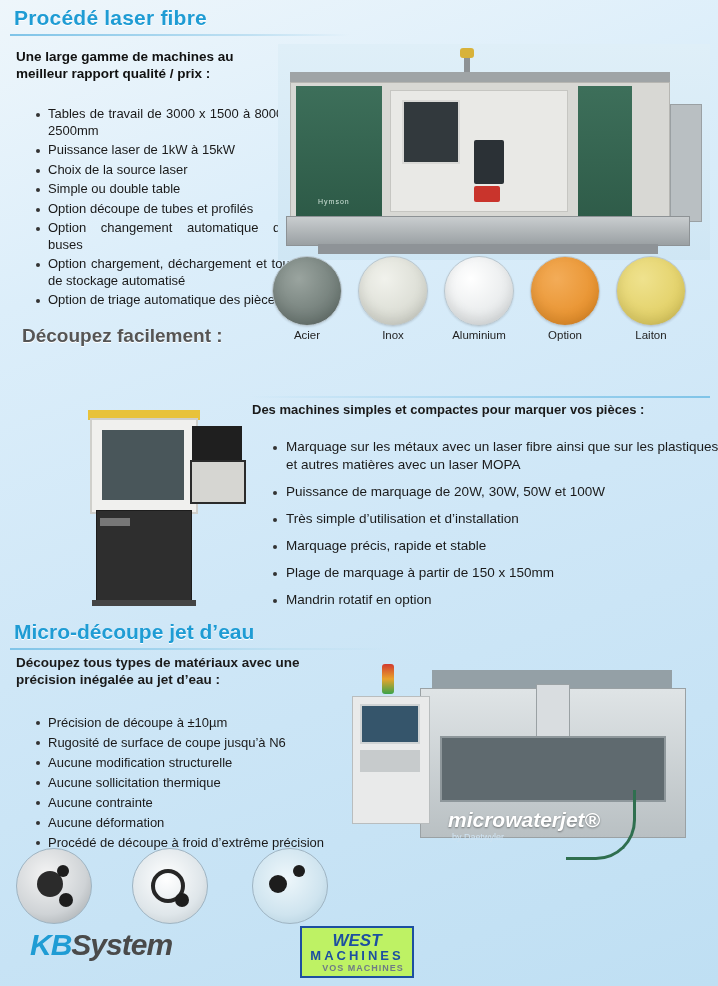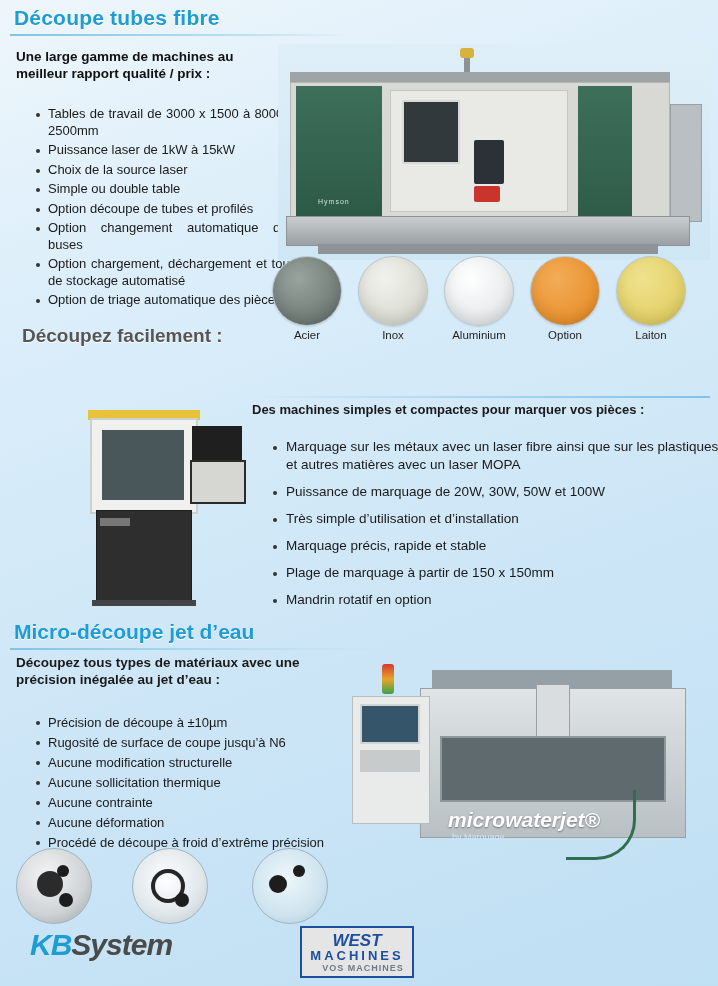--- a/index.html
+++ b/index.html
@@ -144,34 +144,34 @@
   
   #footer { position:absolute; left:0; top:920px; width:718px; height:66px; }
   #logo-kb {
     position:absolute; left:30px; top:8px;
     font-size:30px; font-weight:bold; font-style:italic;
     color:#4a4a4a; letter-spacing:-1px;
   }
   #logo-kb .blue { color:#1f9cd4; }
   #west {
     position:absolute; left:300px; top:6px; width:114px; height:52px;
-    background:#e5e5e5; border:2px solid #1d4fa0;
+    background:#bef264; border:2px solid #1d4fa0;
     text-align:center; line-height:1;
   }
   #west .w1 { display:block; margin-top:4px; font-size:17px; font-weight:bold; font-style:italic; color:#1d4fa0; }
   #west .w2 { display:block; font-size:13px; font-weight:bold; letter-spacing:3px; color:#1d4fa0; }
   #west .w3 { display:block; margin-top:2px; font-size:9px; font-weight:bold; letter-spacing:1px; color:#6f7b86;margin-left:12px; }
 </style>
 </head>
 <body>
 
 <div class="page">
 
   <div id="sec-laser">
-    <div class="sec-title">Découpe tubes fibre</div>
+    <div class="sec-title">Procédé laser fibre</div>
     <div class="rule"></div>
 
     <div class="intro1">Une large gamme de machines au meilleur rapport qualité / prix :</div>
 
     <ul class="bullets" id="laser-list">
       <li>Tables de travail de 3000 x 1500 à 8000 x 2500mm</li>
       <li>Puissance laser de 1kW à 15kW</li>
       <li>Choix de la source laser</li>
       <li>Simple ou double table</li>
       <li>Option découpe de tubes et profilés</li>
@@ -271,21 +271,21 @@
       <div class="wj-body"></div>
       <div class="wj-head"></div>
       <div class="wj-tank"></div>
       <div class="wj-cab"></div>
       <div class="wj-scr"></div>
       <div class="wj-kb"></div>
       <div class="wj-hose"></div>
       <div class="wj-brand">
         <span>microwaterjet</span><span class="b2">®</span>
       </div>
-      <div class="wj-sub">by Marquage</div>
+      <div class="wj-sub">by Daetwyler</div>
     </div>
 
     <div id="samples">
       <div class="sample s1">
         <div class="blob"></div>
         <div class="dot-b"></div>
         <div class="dot-c"></div>
       </div>
       <div class="sample s2">
         <div class="ring-a"></div>

